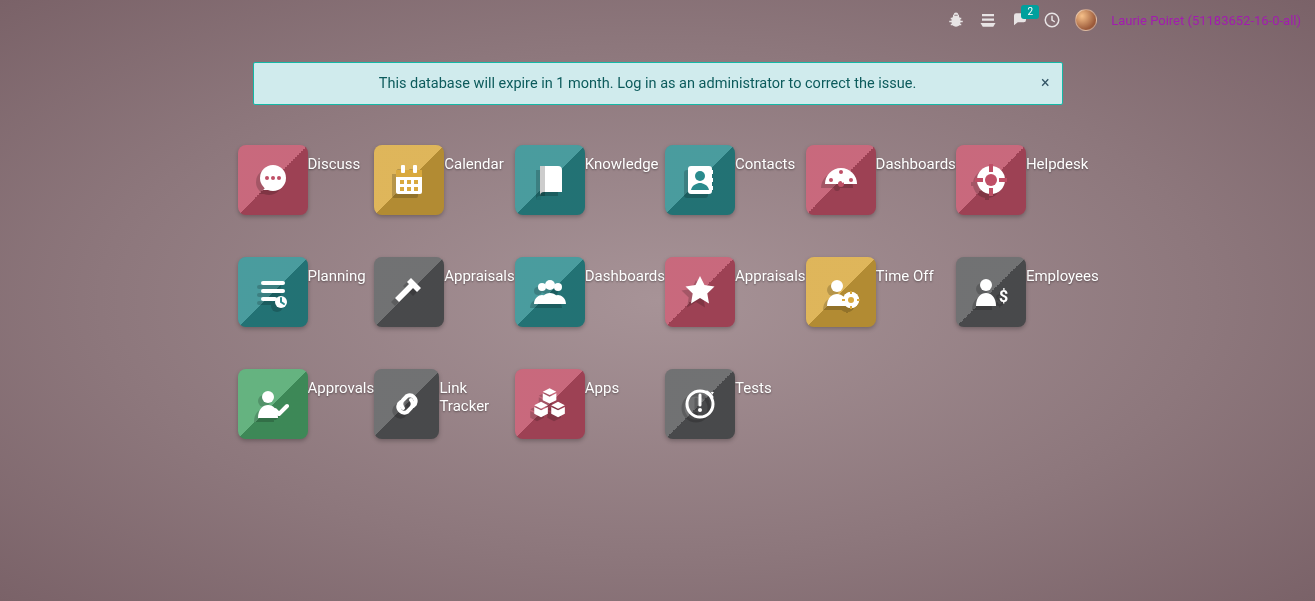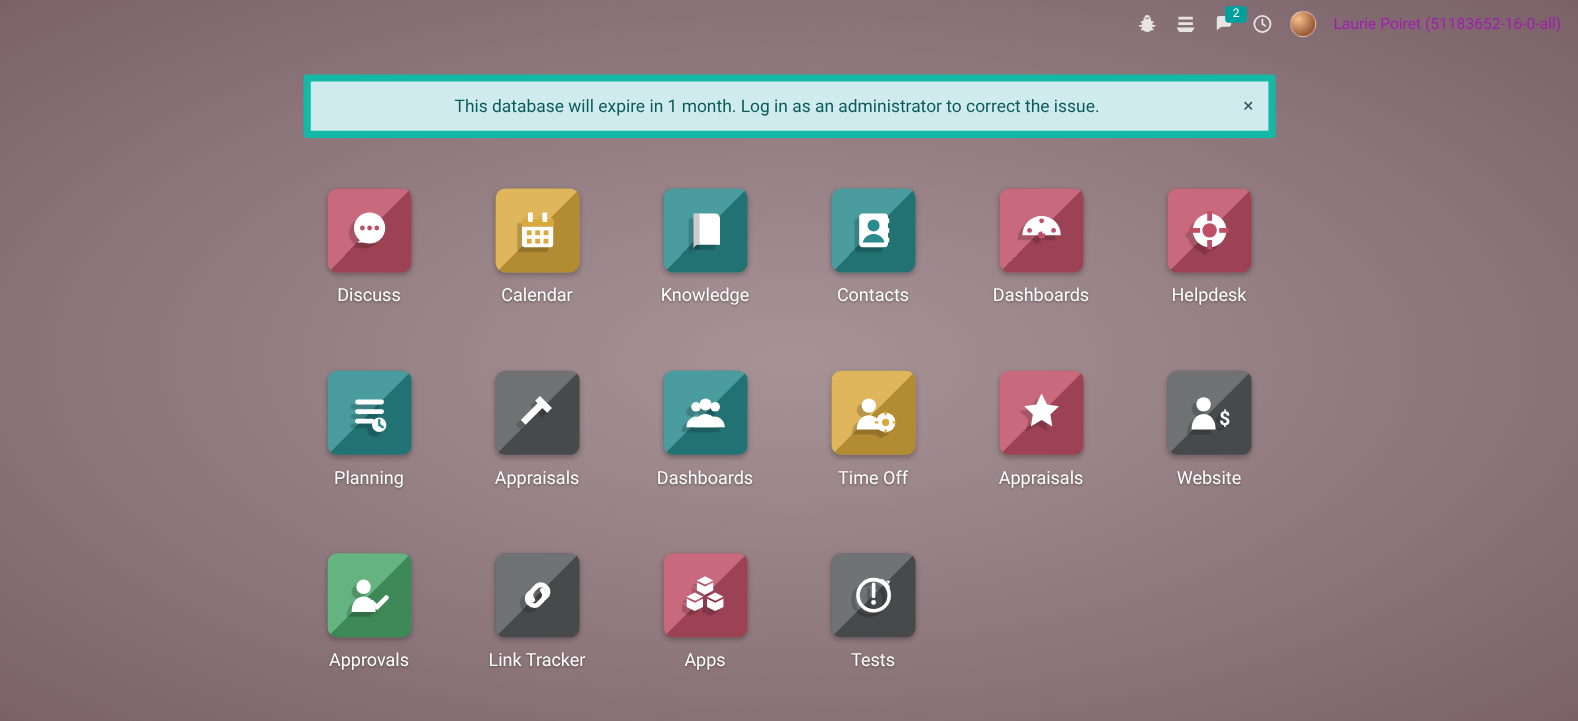--- a/index.html
+++ b/index.html
@@ -62,21 +62,21 @@
 
   
   .alert {
     position: absolute;
     top: 62px;
     left: 50%;
     transform: translateX(-50%);
     width: 810px;
     background: #d0ebed;
     color: #0c5b5c;
-    border: 6px solid #14b8a6;
+    border: 1px solid #14b8a6;
     padding: 12px 36px 12px 16px;
     font-size: 14.5px;
     text-align: center;
     box-sizing: border-box;
     border-radius: 2px;
   }
   .alert .close {
     position: absolute;
     right: 12px;
     top: 10px;
@@ -92,24 +92,22 @@
     left: 50%;
     transform: translateX(-50%);
     width: 840px;
     display: grid;
     grid-template-columns: repeat(6, 1fr);
     row-gap: 42px;
     column-gap: 0;
   }
   .app {
     display: flex;
-    flex-direction: column;
-    align-items: center;
+    flex-direction: row;
     cursor: pointer;
-    margin-top: 12px;
   }
   .tile {
     width: 70px;
     height: 70px;
     border-radius: 8px;
     position: relative;
     display: flex;
     align-items: center;
     justify-content: center;
     box-shadow: 0 2px 4px rgba(0,0,0,.25);
@@ -385,68 +383,68 @@
     </div>
     <div class="app">
       <div class="tile c-teal">
         <svg viewBox="0 0 40 40">
           <use href="#i-people"></use>
         </svg>
       </div>
       <div class="app-label">Dashboards</div>
     </div>
     <div class="app">
+      <div class="tile c-pink">
+        <svg viewBox="0 0 40 40">
+          <use href="#i-star"></use>
+        </svg>
+      </div>
+      <div class="app-label">Appraisals</div>
+    </div>
+    <div class="app">
       <div class="tile c-yellow">
         <svg viewBox="0 0 40 40">
           <use href="#i-timeoff"></use>
         </svg>
       </div>
       <div class="app-label">Time Off</div>
     </div>
     <div class="app">
+      <div class="tile c-gray">
+        <svg viewBox="0 0 40 40">
+          <use href="#i-expense"></use>
+        </svg>
+      </div>
+      <div class="app-label">Employees</div>
+    </div>
+    <div class="app">
+      <div class="tile c-green">
+        <svg viewBox="0 0 40 40">
+          <use href="#i-approve"></use>
+        </svg>
+      </div>
+      <div class="app-label">Approvals</div>
+    </div>
+    <div class="app">
+      <div class="tile c-gray">
+        <svg viewBox="0 0 40 40">
+          <use href="#i-link"></use>
+        </svg>
+      </div>
+      <div class="app-label">Link Tracker</div>
+    </div>
+    <div class="app">
       <div class="tile c-pink">
         <svg viewBox="0 0 40 40">
-          <use href="#i-star"></use>
-        </svg>
-      </div>
-      <div class="app-label">Appraisals</div>
+          <use href="#i-cubes"></use>
+        </svg>
+      </div>
+      <div class="app-label">Apps</div>
     </div>
     <div class="app">
       <div class="tile c-gray">
         <svg viewBox="0 0 40 40">
-          <use href="#i-expense"></use>
-        </svg>
-      </div>
-      <div class="app-label">Website</div>
-    </div>
-    <div class="app">
-      <div class="tile c-green">
-        <svg viewBox="0 0 40 40">
-          <use href="#i-approve"></use>
-        </svg>
-      </div>
-      <div class="app-label">Approvals</div>
-    </div>
-    <div class="app">
-      <div class="tile c-gray">
-        <svg viewBox="0 0 40 40">
-          <use href="#i-link"></use>
-        </svg>
-      </div>
-      <div class="app-label">Link Tracker</div>
-    </div>
-    <div class="app">
-      <div class="tile c-pink">
-        <svg viewBox="0 0 40 40">
-          <use href="#i-cubes"></use>
-        </svg>
-      </div>
-      <div class="app-label">Apps</div>
-    </div>
-    <div class="app">
-      <div class="tile c-gray">
-        <svg viewBox="0 0 40 40">
           <use href="#i-tests"></use>
         </svg>
       </div>
       <div class="app-label">Tests</div>
     </div>
   </div>
 
 </body></html>

